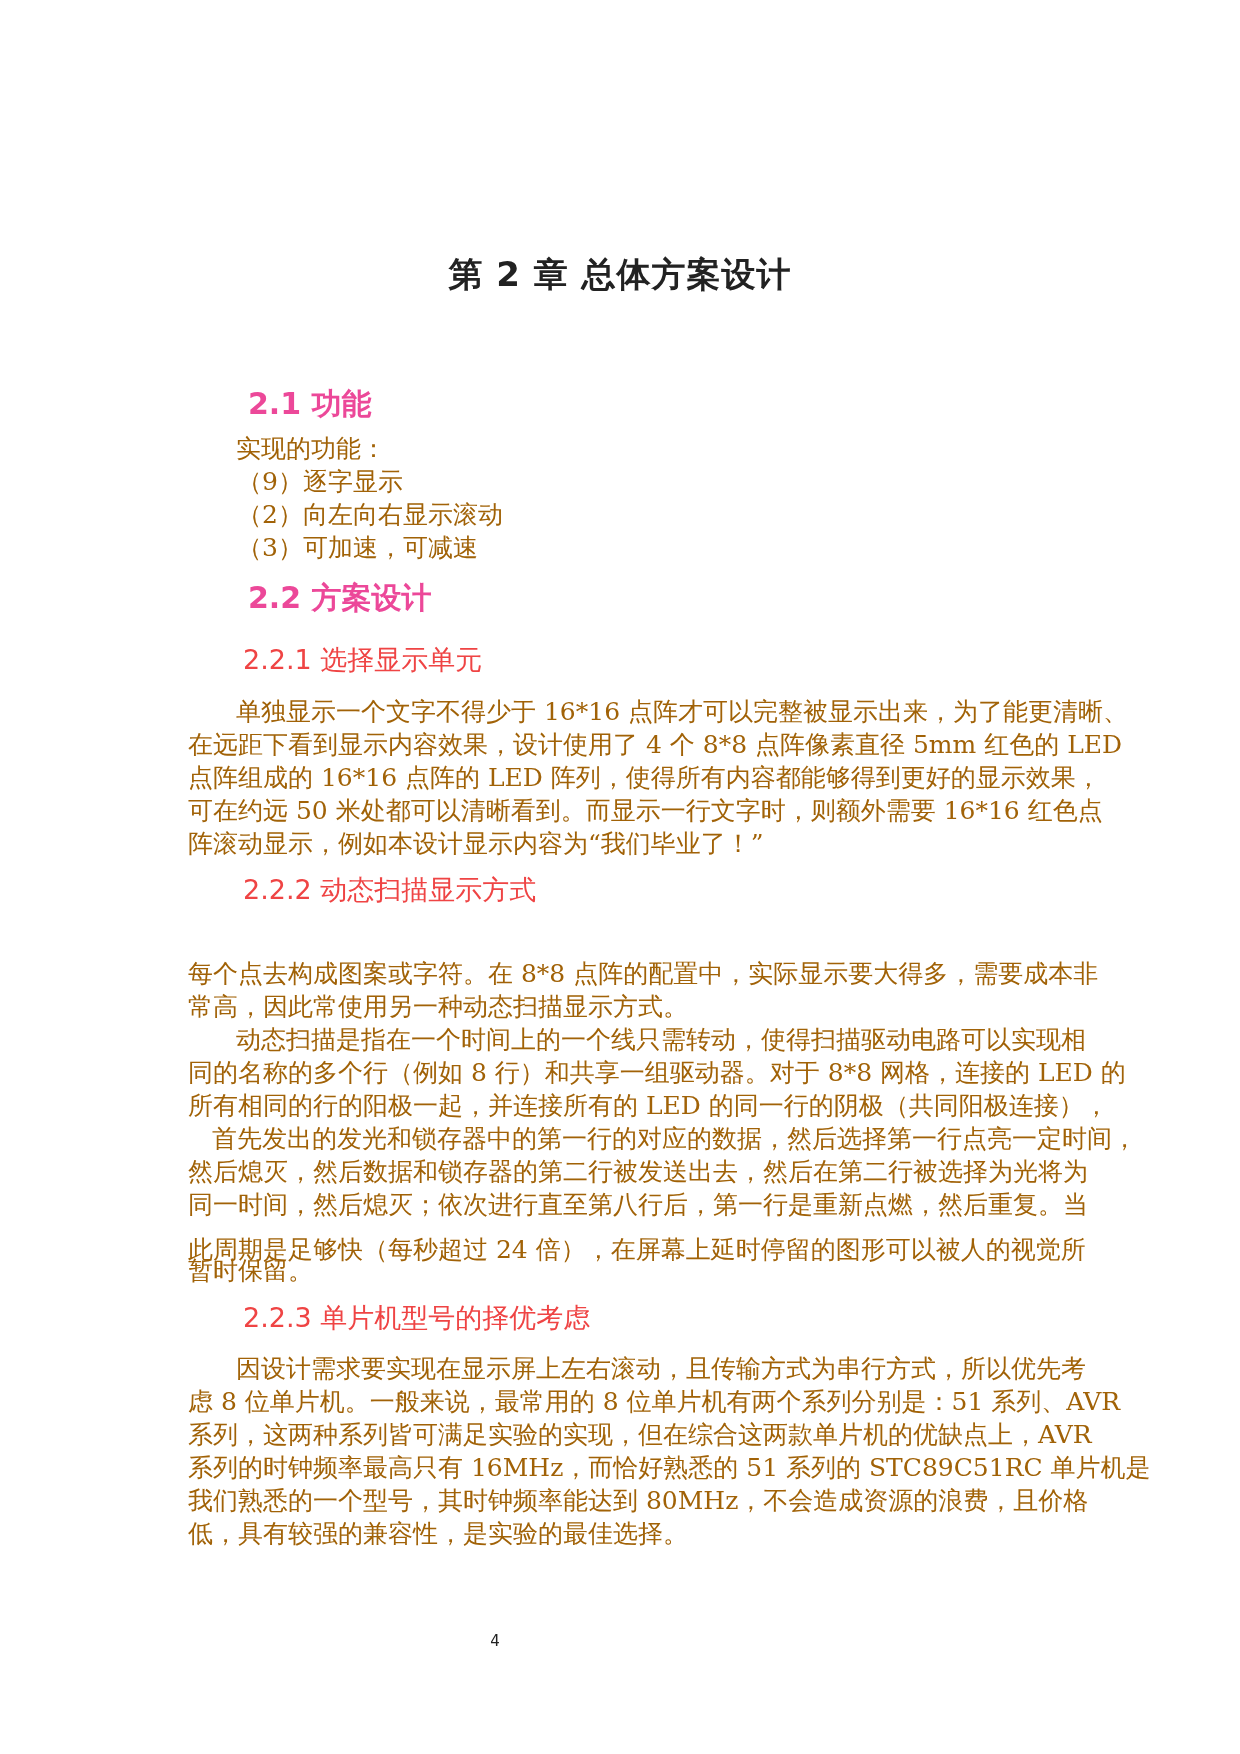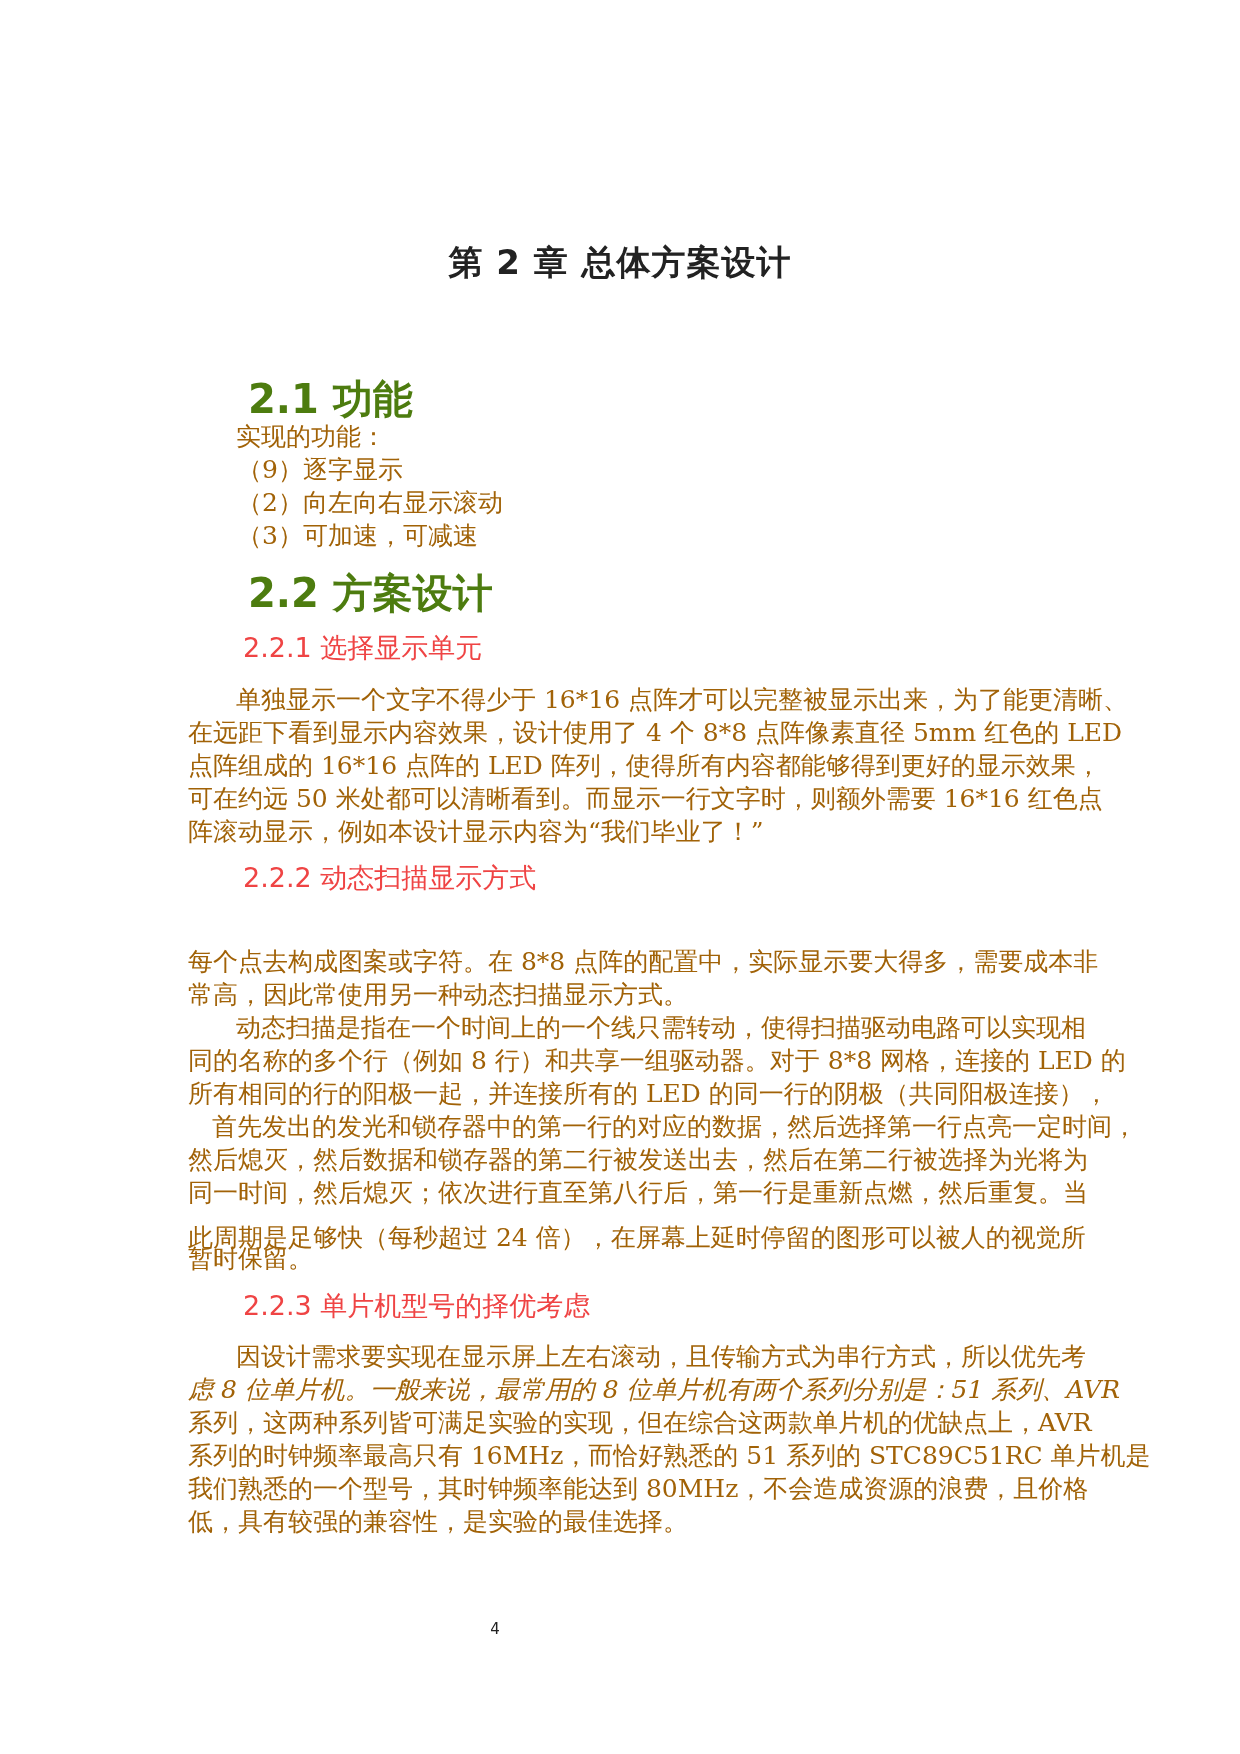--- a/index.html
+++ b/index.html
@@ -1,30 +1,30 @@
 <!DOCTYPE html>
 <html><head>
   <meta charset="utf-8">
   <style>
     html, body { margin: 0; padding: 0; background: #ffffff; }
     body {
       width: 1240px; height: 1754px; position: relative; overflow: hidden;
       font-family: "DejaVu Serif", "Liberation Serif", serif;
       color: #111111;
     }
-    .page { position: absolute; left: 0; top: 0; width: 1240px; height: 1358px; }
+    .page { position: absolute; left: 0; top: 12px; width: 1240px; height: 1358px; }
     .chapter-title {
       position: absolute; left: 0; width: 1240px; top: 240px;
       text-align: center; font-family: "DejaVu Sans", "Liberation Sans", sans-serif;
       font-weight: bold; font-size: 34px; color: #222; letter-spacing: 1px;
     }
     .h2 {
       position: absolute; left: 248px;
       font-family: "DejaVu Sans", "Liberation Sans", sans-serif;
-      font-weight: bold; font-size: 40px; color: #4d7c0f;
+      font-weight: bold; font-size: 30px; color: #ec4899;
     }
     .h3 {
       position: absolute; left: 243px;
       font-family: "DejaVu Sans", "Liberation Sans", sans-serif;
       font-size: 27px; color: #ef4444;
     }
     .line {
       position: absolute; left: 188px; font-size: 25px; line-height: 33px;
       white-space: nowrap; color: #a16207;
     }
@@ -64,20 +64,20 @@
   <div class="line" style="top:1044px;">同的名称的多个行（例如 8 行）和共享一组驱动器。对于 8*8 网格，连接的 LED 的</div>
   <div class="line" style="top:1077px;">所有相同的行的阳极一起，并连接所有的 LED 的同一行的阴极（共同阳极连接），</div>
   <div class="line" style="top:1110px;margin-left:24px;">首先发出的发光和锁存器中的第一行的对应的数据，然后选择第一行点亮一定时间，</div>
   <div class="line" style="top:1143px;">然后熄灭，然后数据和锁存器的第二行被发送出去，然后在第二行被选择为光将为</div>
   <div class="line" style="top:1176px;">同一时间，然后熄灭；依次进行直至第八行后，第一行是重新点燃，然后重复。当</div>
   <div class="line" style="top:1209px;margin-top:12px;">此周期是足够快（每秒超过 24 倍），在屏幕上延时停留的图形可以被人的视觉所</div>
   <div class="line" style="top:1242px;">暂时保留。</div>
 
   <div class="h3" style="top:1288px;">2.2.3  单片机型号的择优考虑</div>
   <div class="line indent" style="top:1340px;">因设计需求要实现在显示屏上左右滚动，且传输方式为串行方式，所以优先考</div>
-  <div class="line" style="top:1373px;font-style:italic;">虑 8 位单片机。一般来说，最常用的 8 位单片机有两个系列分别是：51 系列、AVR</div>
+  <div class="line" style="top:1373px;">虑 8 位单片机。一般来说，最常用的 8 位单片机有两个系列分别是：51 系列、AVR</div>
   <div class="line" style="top:1406px;">系列，这两种系列皆可满足实验的实现，但在综合这两款单片机的优缺点上，AVR</div>
   <div class="line" style="top:1439px;">系列的时钟频率最高只有 16MHz，而恰好熟悉的 51 系列的 STC89C51RC 单片机是</div>
   <div class="line" style="top:1472px;">我们熟悉的一个型号，其时钟频率能达到 80MHz，不会造成资源的浪费，且价格</div>
   <div class="line" style="top:1505px;">低，具有较强的兼容性，是实验的最佳选择。</div>
 
   <div class="page-number">4</div>
 </div>
 
 </body></html>

